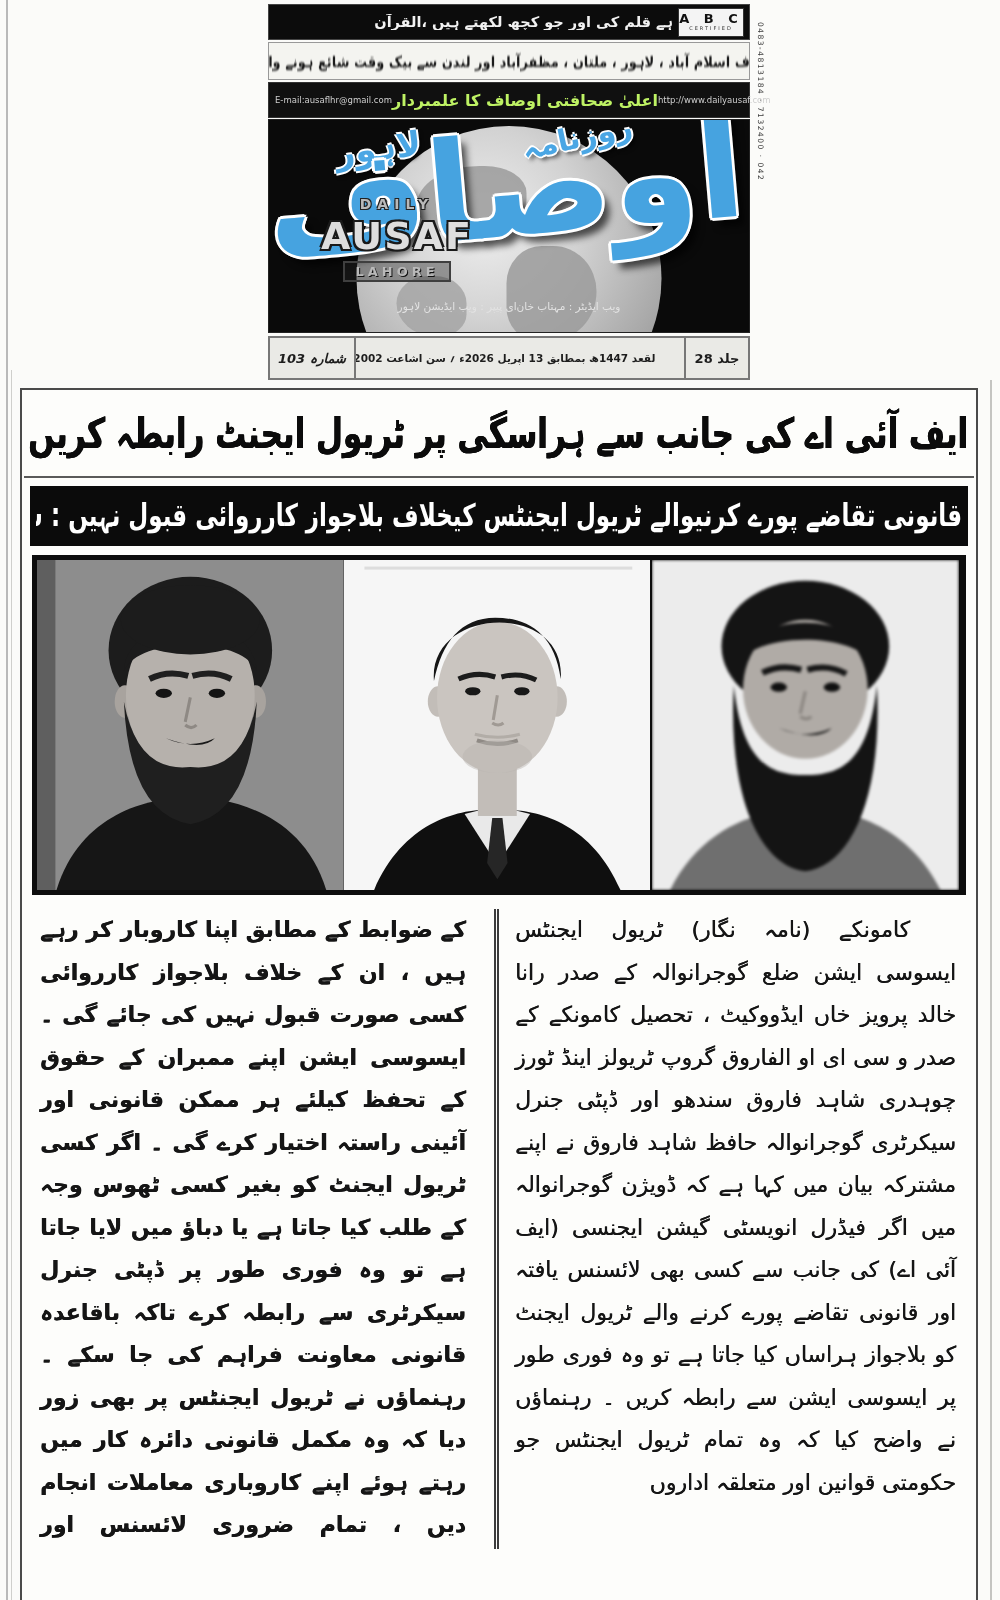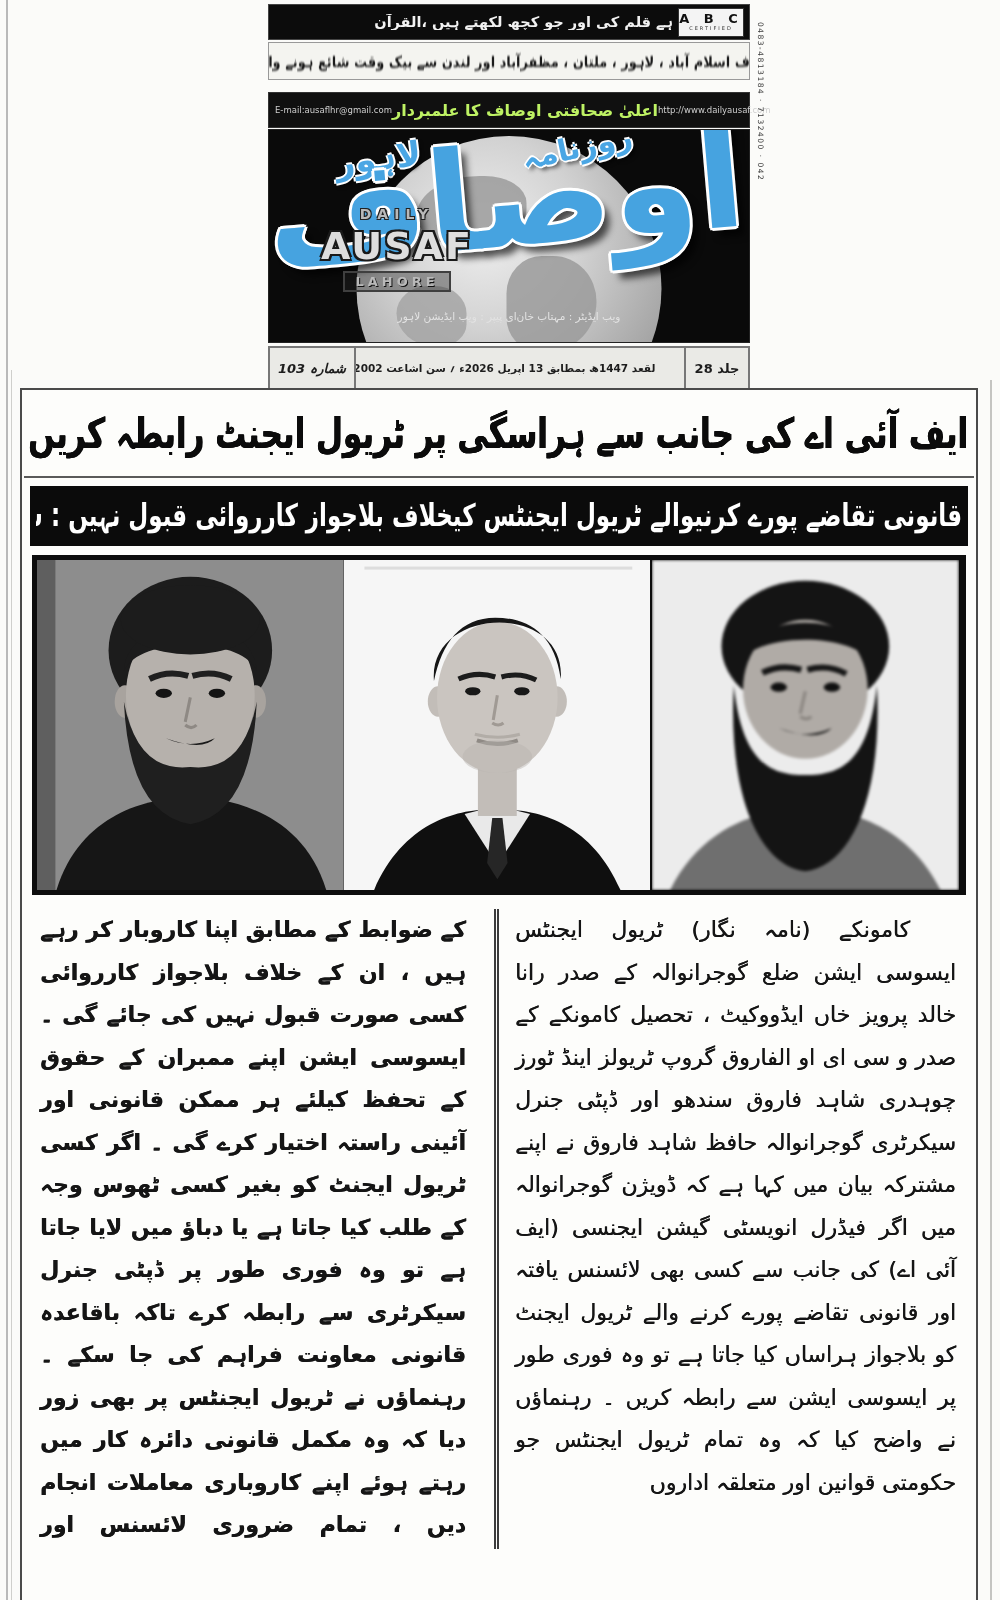--- a/index.html
+++ b/index.html
@@ -20,21 +20,21 @@
   .quran-text{flex:1;color:#f2f2f2;font-size:14.5px;font-weight:bold;direction:rtl;
     text-align:center;padding-left:70px;filter:blur(.4px);white-space:nowrap;overflow:hidden;}
   .abc-box{position:absolute;right:5px;top:3px;width:64px;height:27px;background:#f4f4f4;
     border:1px solid #333;text-align:center;line-height:1;}
   .abc-letters{font-size:13px;font-weight:900;letter-spacing:5px;color:#111;display:block;margin-top:3px;}
   .abc-sub{font-size:5px;letter-spacing:2px;color:#333;display:block;margin-top:1px;}
   .calli-strip{height:36px;margin-top:2px;background:#f4f4f0;border:1px solid #999;
     display:flex;align-items:center;justify-content:center;overflow:hidden;}
   .calli-strip span{direction:rtl;white-space:nowrap;font-size:13px;font-weight:bold;color:#1b1b1b;
     filter:blur(.7px);transform:scaleY(1.15);}
-  .info-bar{height:34px;margin-top:12px;background:#101010;display:flex;align-items:center;
+  .info-bar{height:34px;margin-top:2px;background:#101010;display:flex;align-items:center;
     justify-content:space-between;padding:0 6px;border:1px solid #333;}
   .info-email,.info-url{font-size:8.5px;color:#cfcfcf;filter:blur(.5px);white-space:nowrap;}
   .info-slogan{font-size:16px;font-weight:bold;color:#bef264;direction:rtl;white-space:nowrap;
     filter:blur(.3px);}
   .logo-block{position:relative;height:212px;margin-top:1px;background:#0a0a0a;overflow:hidden;
     border:1px solid #222;}
   .globe{position:absolute;left:50%;top:6px;transform:translateX(-50%);width:305px;height:305px;
     border-radius:50%;
     background:radial-gradient(circle at 42% 32%,#efefef 0%,#d2d2d2 35%,#a8a8a8 70%,#7d7d7d 100%);}
   .continent{position:absolute;background:#9b9b9b;opacity:.85;}

